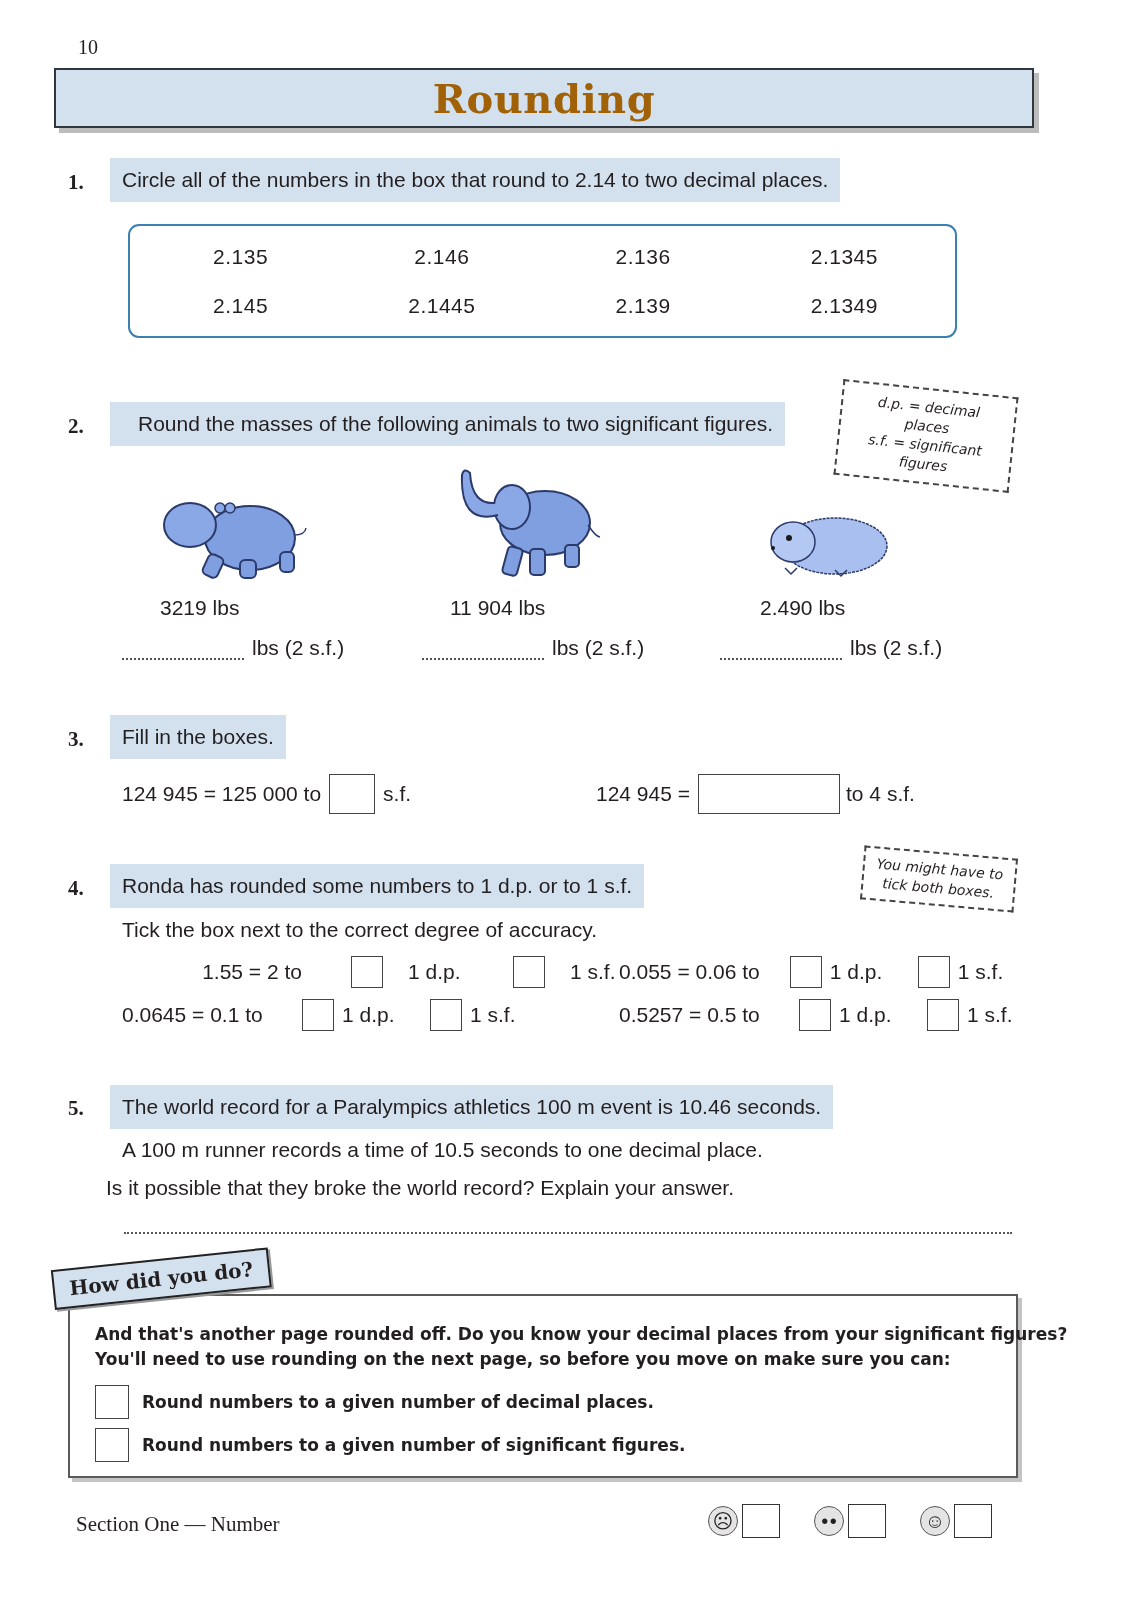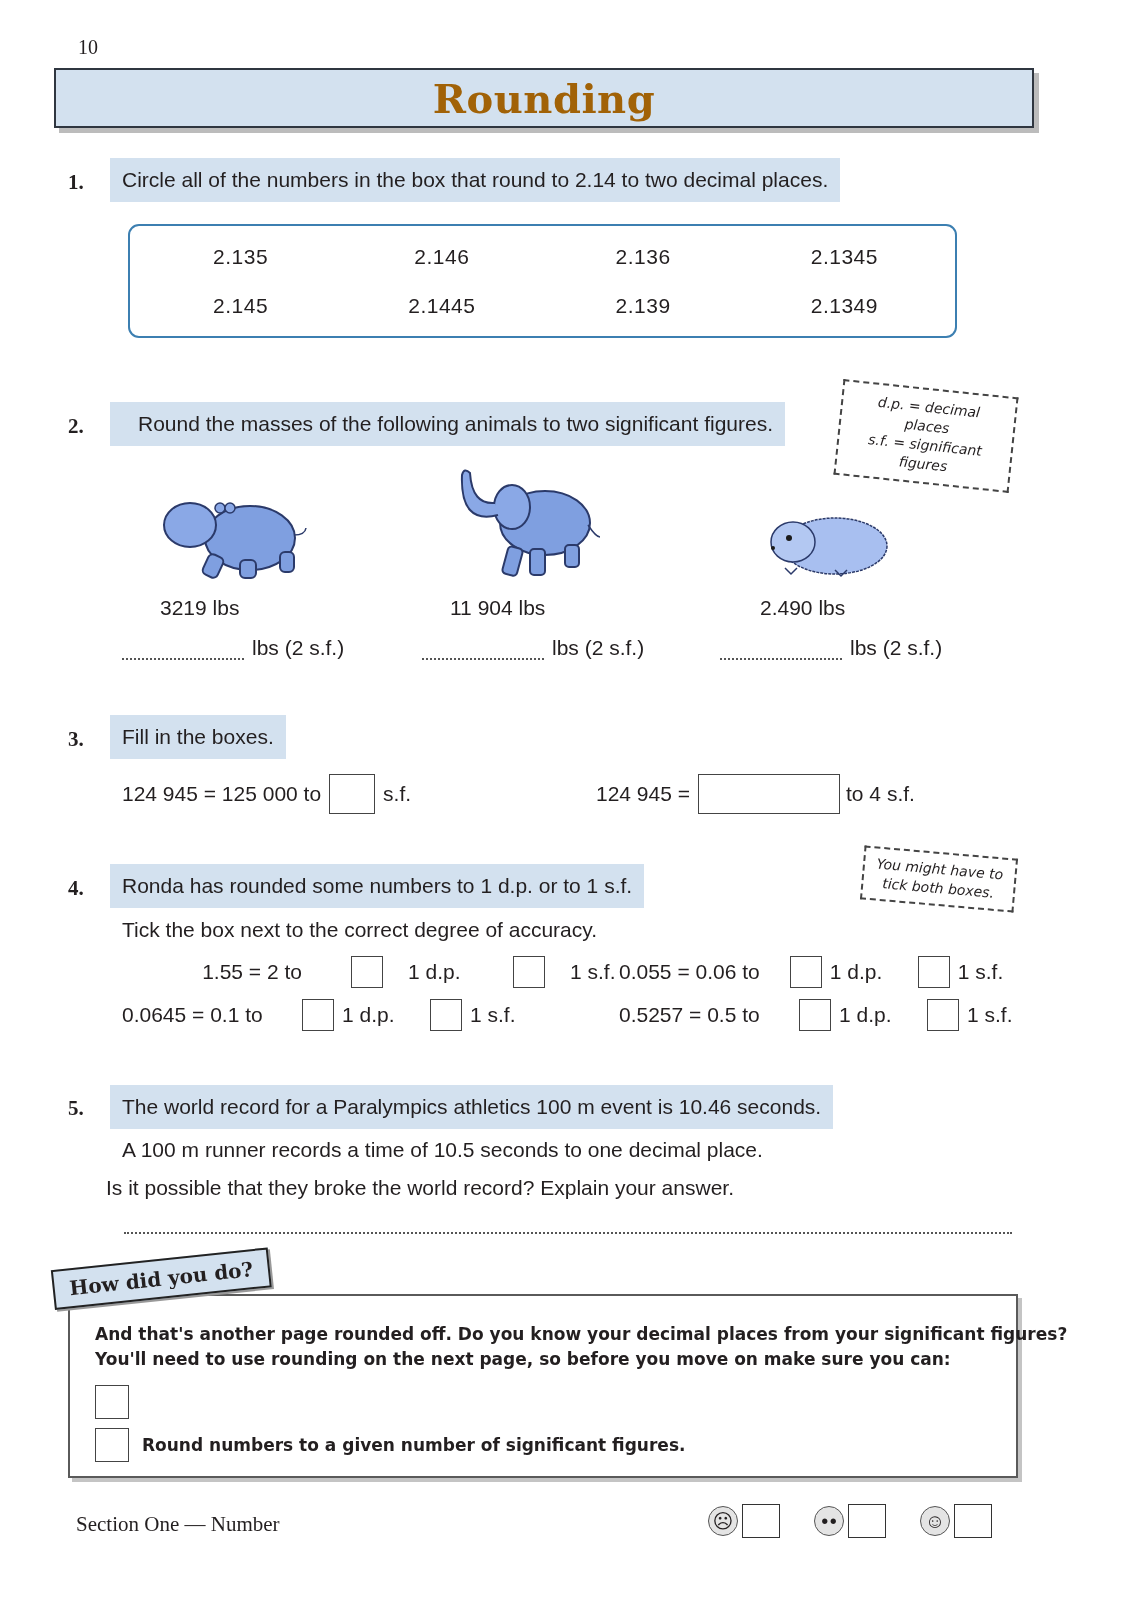--- a/index.html
+++ b/index.html
@@ -171,20 +171,21 @@
 <div class="abs dots" style="left:124px; top:1222px; width:888px; height:10px;"></div>
 
 <div class="abs hdyd-box"></div>
 <div class="abs hdyd-tag">
   <span>How did you do?</span>
 </div>
 <div class="abs hand" style="left:95px; top:1324px;">And that's another page rounded off.  Do you know your decimal places from your significant figures?</div>
 <div class="abs hand" style="left:95px; top:1349px;">You'll need to use rounding on the next page, so before you move on make sure you can:</div>
 <div class="abs" style="left:95px; top:1385px; display:flex; align-items:center;">
   <span class="tickbox" style="width:34px; height:34px;"></span>
+  <span class="hand" style="margin-left:13px;">Round numbers to a given number of decimal places.</span>
 </div>
 <div class="abs" style="left:95px; top:1428px; display:flex; align-items:center;">
   <span class="tickbox" style="width:34px; height:34px;"></span>
   <span class="hand" style="margin-left:13px;">Round numbers to a given number of significant figures.</span>
 </div>
 
 <div class="abs footer">Section One — Number</div>
 <div class="abs" style="left:708px; top:1504px; display:flex; gap:34px;">
   <div>
     <span class="face">☹</span><span class="facebox"></span>

